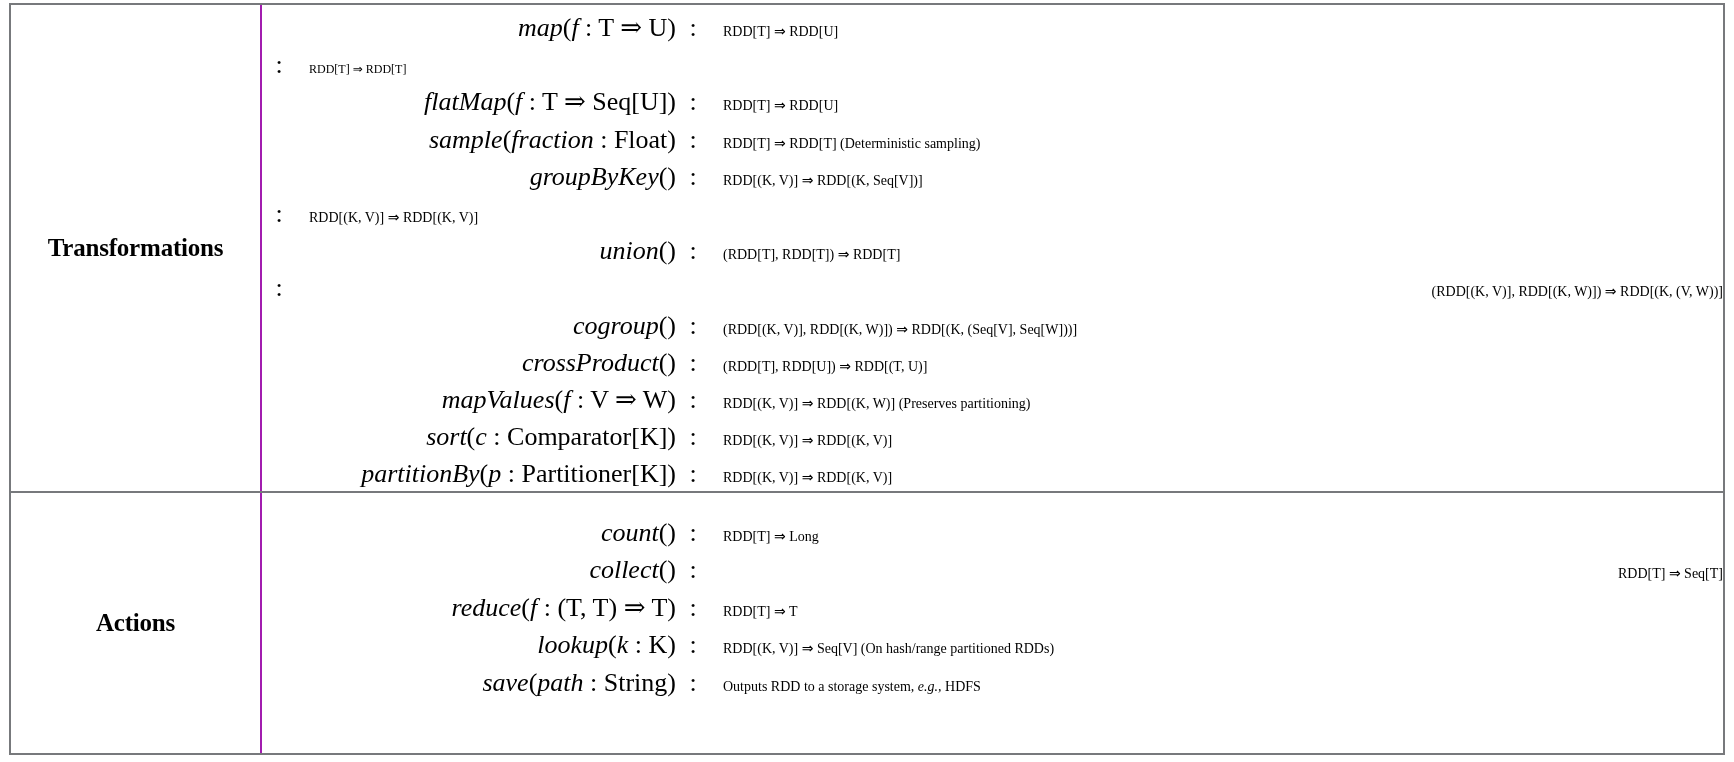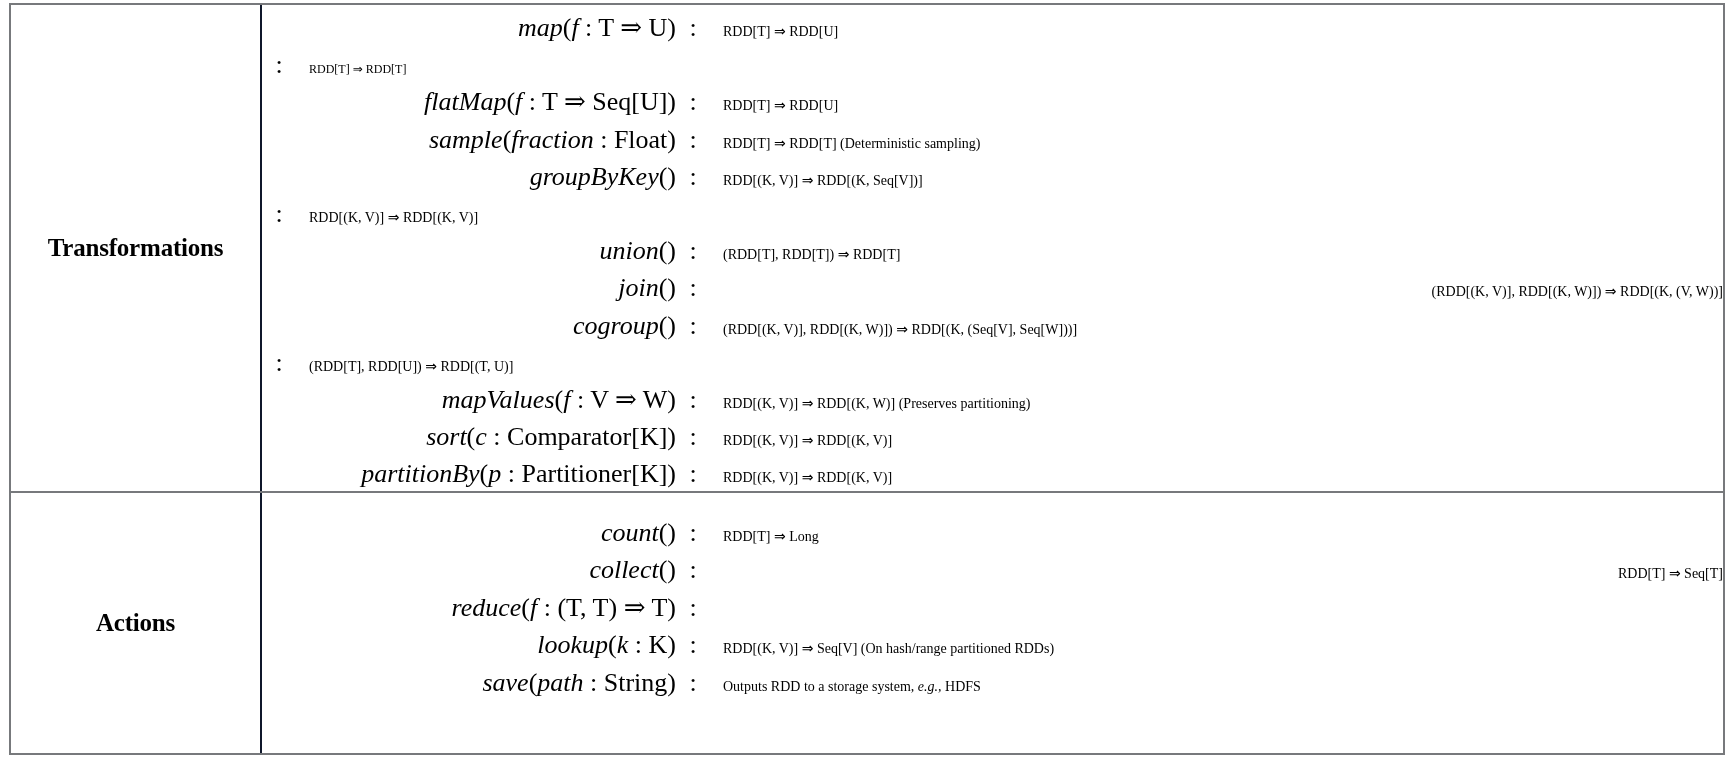--- a/index.html
+++ b/index.html
@@ -35,21 +35,21 @@
     align-items: stretch;
     box-sizing: border-box;
   }
   .section.transformations { height: 486px; }
   .section.actions { flex: 1 1 auto; border-top: 2px solid #77797c; }
 
   .section-label-cell {
     width: 251px;
     flex: 0 0 251px;
     box-sizing: border-box;
-    border-right: 2px solid #0f172a;
+    border-right: 2px solid #a21caf;
     display: flex;
     align-items: center;
     justify-content: center;
   }
   .section-label {
     font-weight: bold;
     font-size: 25px;
     letter-spacing: -0.2px;
     white-space: nowrap;
   }
@@ -134,30 +134,30 @@
       <div class="api-row">
         <span class="colon">:</span>
         <span class="type" style="font-size: 14px;">RDD[(K, V)] ⇒ RDD[(K, V)]</span>
       </div>
       <div class="api-row">
         <span class="sig"><span class="it">union</span>()</span>
         <span class="colon">:</span>
         <span class="type" style="font-size: 14px;">(RDD[T], RDD[T]) ⇒ RDD[T]</span>
       </div>
       <div class="api-row">
-        <span class="sig"><span class="it">join</span>()</span>
         <span class="colon">:</span>
         <span class="type" style="font-size: 14px; text-align: right;">(RDD[(K, V)], RDD[(K, W)]) ⇒ RDD[(K, (V, W))]</span>
       </div>
       <div class="api-row">
         <span class="sig"><span class="it">cogroup</span>()</span>
         <span class="colon">:</span>
         <span class="type" style="font-size: 14px;">(RDD[(K, V)], RDD[(K, W)]) ⇒ RDD[(K, (Seq[V], Seq[W]))]</span>
       </div>
       <div class="api-row">
+        <span class="sig"><span class="it">crossProduct</span>()</span>
         <span class="colon">:</span>
         <span class="type" style="font-size: 14px;">(RDD[T], RDD[U]) ⇒ RDD[(T, U)]</span>
       </div>
       <div class="api-row">
         <span class="sig"><span class="it">mapValues</span>(<span class="it">f</span> : V ⇒ W)</span>
         <span class="colon">:</span>
         <span class="type" style="font-size: 14px;">RDD[(K, V)] ⇒ RDD[(K, W)]  (Preserves partitioning)</span>
       </div>
       <div class="api-row">
         <span class="sig"><span class="it">sort</span>(<span class="it">c</span> : Comparator[K])</span>
@@ -185,20 +185,21 @@
         <span class="type" style="font-size: 14px;">RDD[T] ⇒ Long</span>
       </div>
       <div class="api-row">
         <span class="sig"><span class="it">collect</span>()</span>
         <span class="colon">:</span>
         <span class="type" style="font-size: 14px; text-align: right;">RDD[T] ⇒ Seq[T]</span>
       </div>
       <div class="api-row">
         <span class="sig"><span class="it">reduce</span>(<span class="it">f</span> : (T, T) ⇒ T)</span>
         <span class="colon">:</span>
+        <span class="type" style="font-size: 14px;">RDD[T] ⇒ T</span>
       </div>
       <div class="api-row">
         <span class="sig"><span class="it">lookup</span>(<span class="it">k</span> : K)</span>
         <span class="colon">:</span>
         <span class="type" style="font-size: 14px;">RDD[(K, V)] ⇒ Seq[V]  (On hash/range partitioned RDDs)</span>
       </div>
       <div class="api-row">
         <span class="sig"><span class="it">save</span>(<span class="it">path</span> : String)</span>
         <span class="colon">:</span>
         <span class="type" style="font-size: 14px;">Outputs RDD to a storage system, <span class="it">e.g.,</span> HDFS</span>

